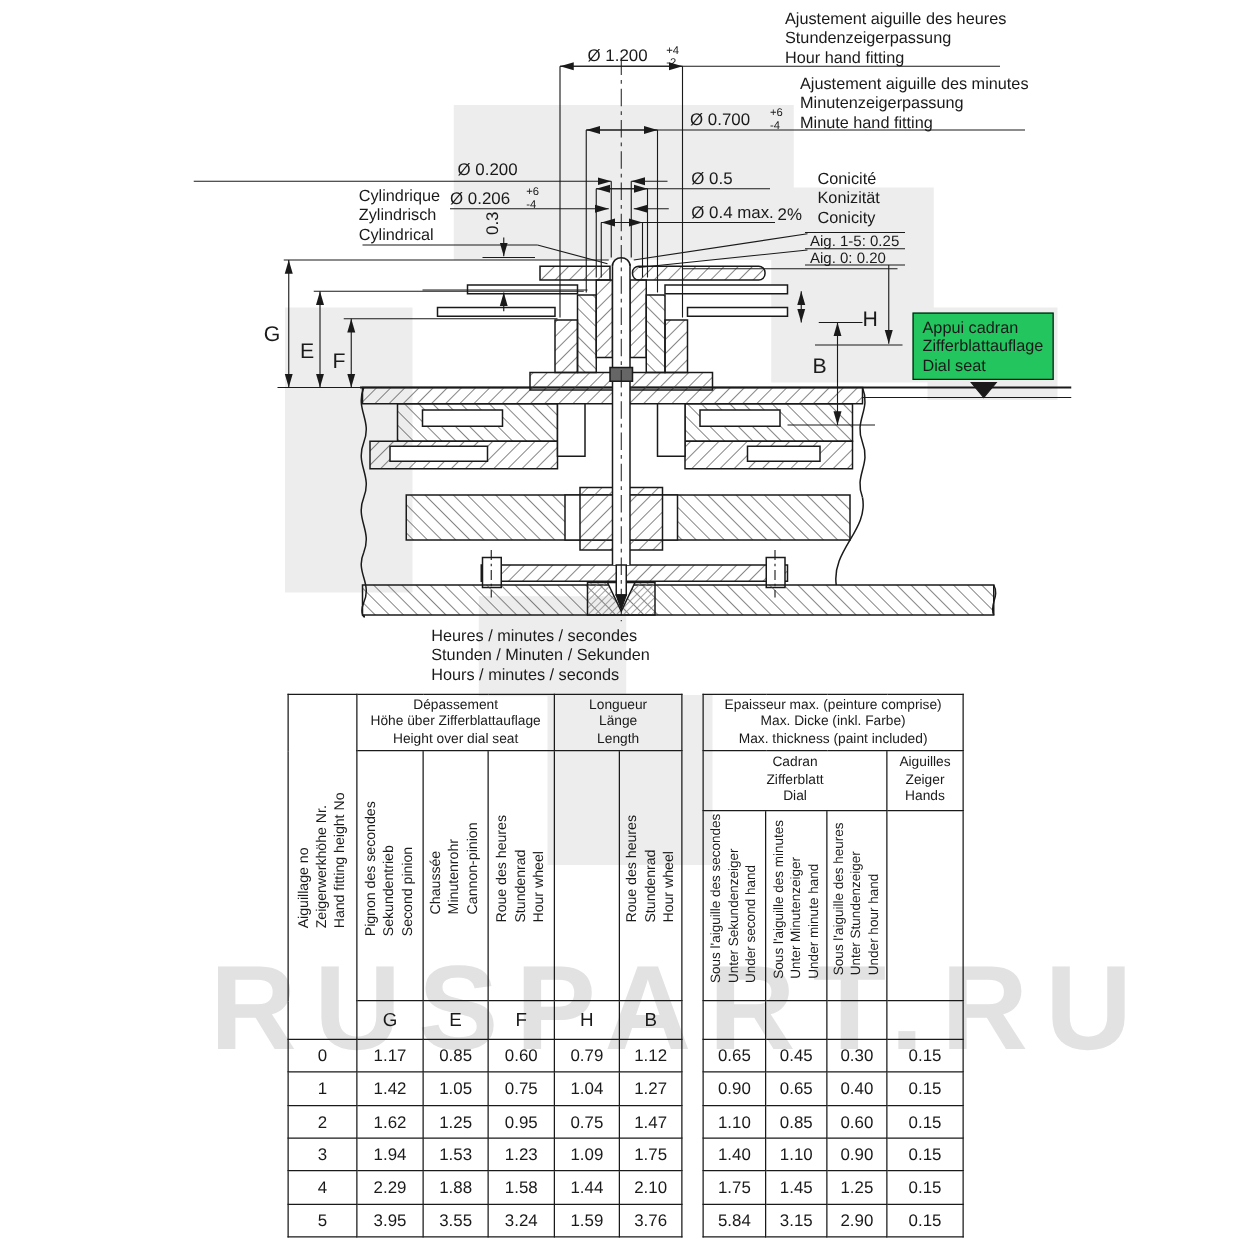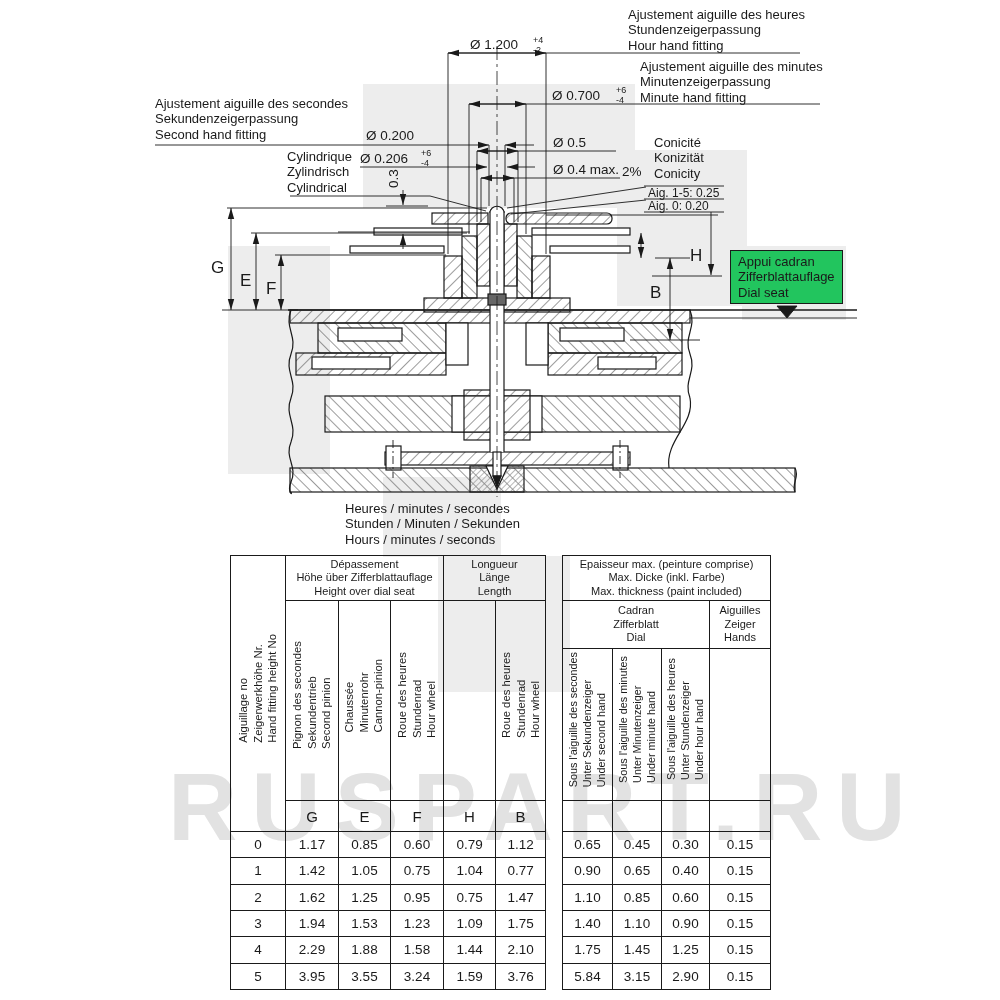--- a/index.html
+++ b/index.html
@@ -184,23 +184,20 @@
       <text x="650" y="298" font-size="17">B</text>
     </g>
   </svg>
 
   <div class="ml" style="left:628px;top:7px;">Ajustement  aiguille des heures
 Stundenzeigerpassung
 Hour hand fitting</div>
   <div class="ml" style="left:640px;top:59px;">Ajustement aiguille des minutes
 Minutenzeigerpassung
 Minute hand fitting</div>
-  <div class="ml" style="left:155px;top:96px;">Ajustement aiguille des secondes
-Sekundenzeigerpassung
-Second hand fitting</div>
   <div class="ml" style="left:287px;top:149px;">Cylindrique
 Zylindrisch
 Cylindrical</div>
   <div class="ml" style="left:654px;top:135px;">Conicité
 Konizität
 Conicity</div>
   <div class="ml box" style="left:730px;top:250px;">Appui cadran
 Zifferblattauflage
 Dial seat</div>
   <div class="ml cap" style="left:345px;top:501px;width:310px;">Heures / minutes / secondes
@@ -257,21 +254,21 @@
       <td class="num">0.60</td>
       <td class="num">0.79</td>
       <td class="num">1.12</td>
     </tr>
     <tr>
       <td class="num">1</td>
       <td class="num">1.42</td>
       <td class="num">1.05</td>
       <td class="num">0.75</td>
       <td class="num">1.04</td>
-      <td class="num">0.77</td>
+      <td class="num">1.27</td>
     </tr>
     <tr>
       <td class="num">2</td>
       <td class="num">1.62</td>
       <td class="num">1.25</td>
       <td class="num">0.95</td>
       <td class="num">0.75</td>
       <td class="num">1.47</td>
     </tr>
     <tr>

